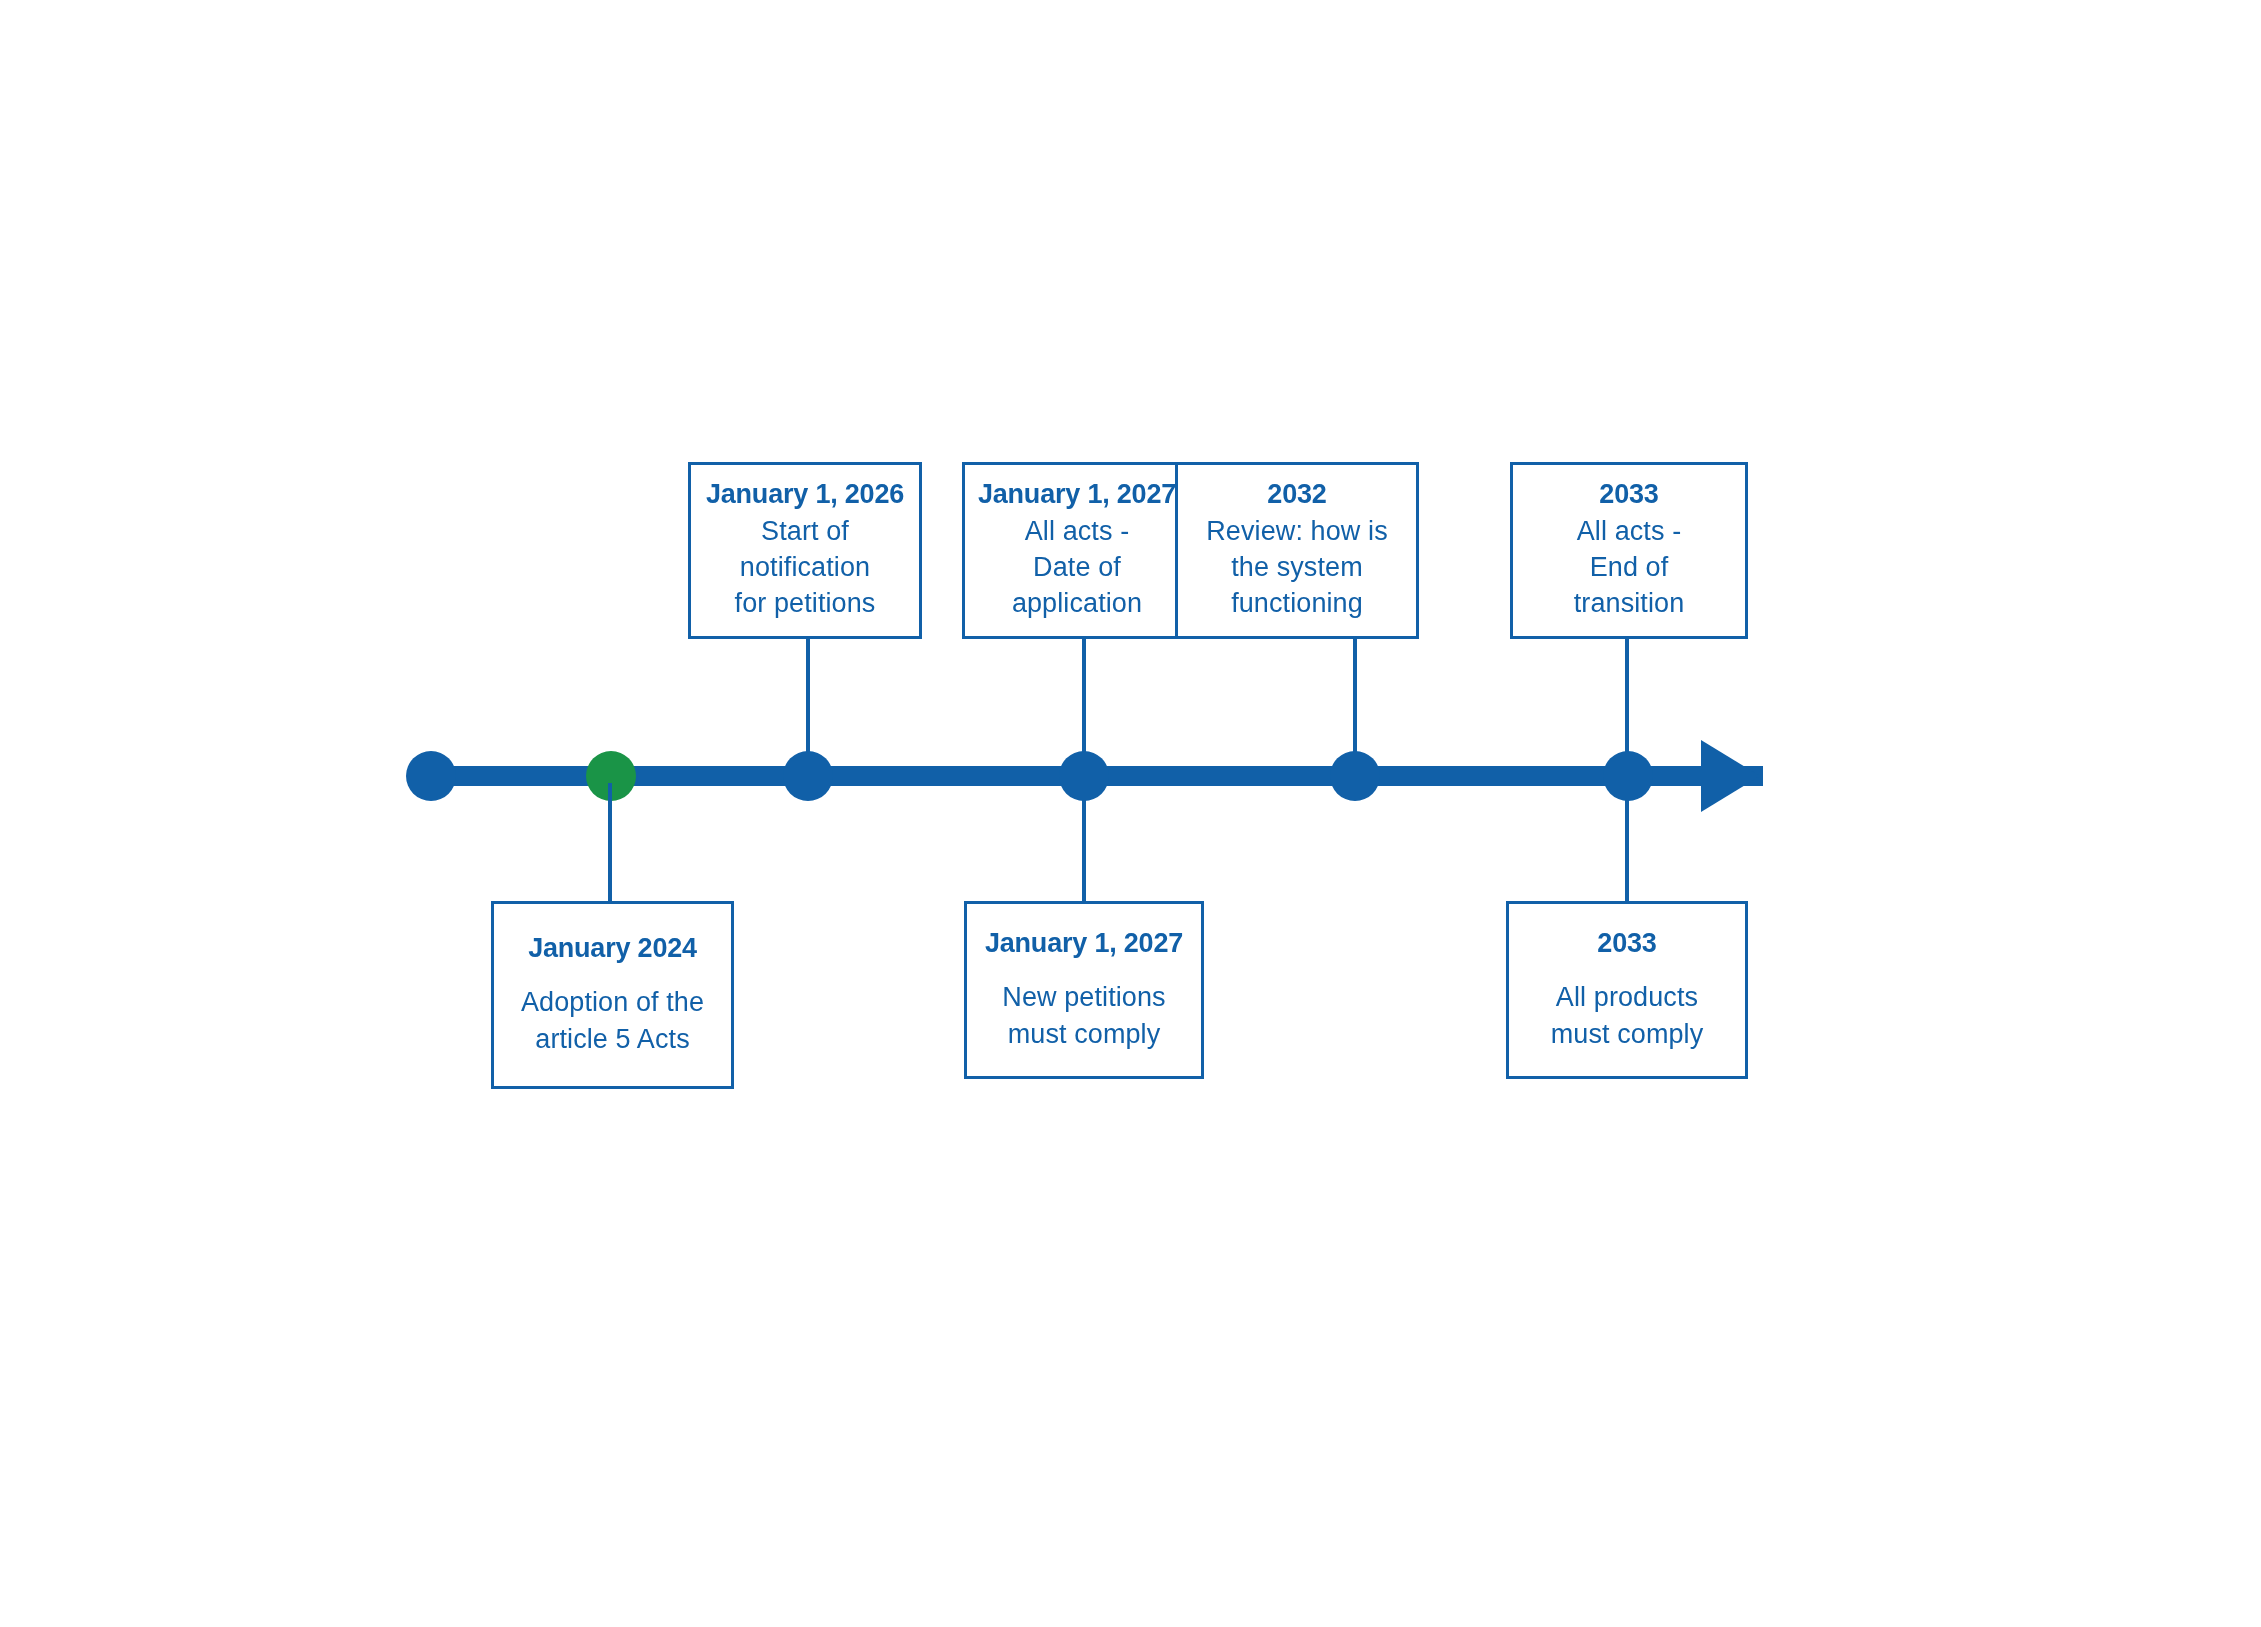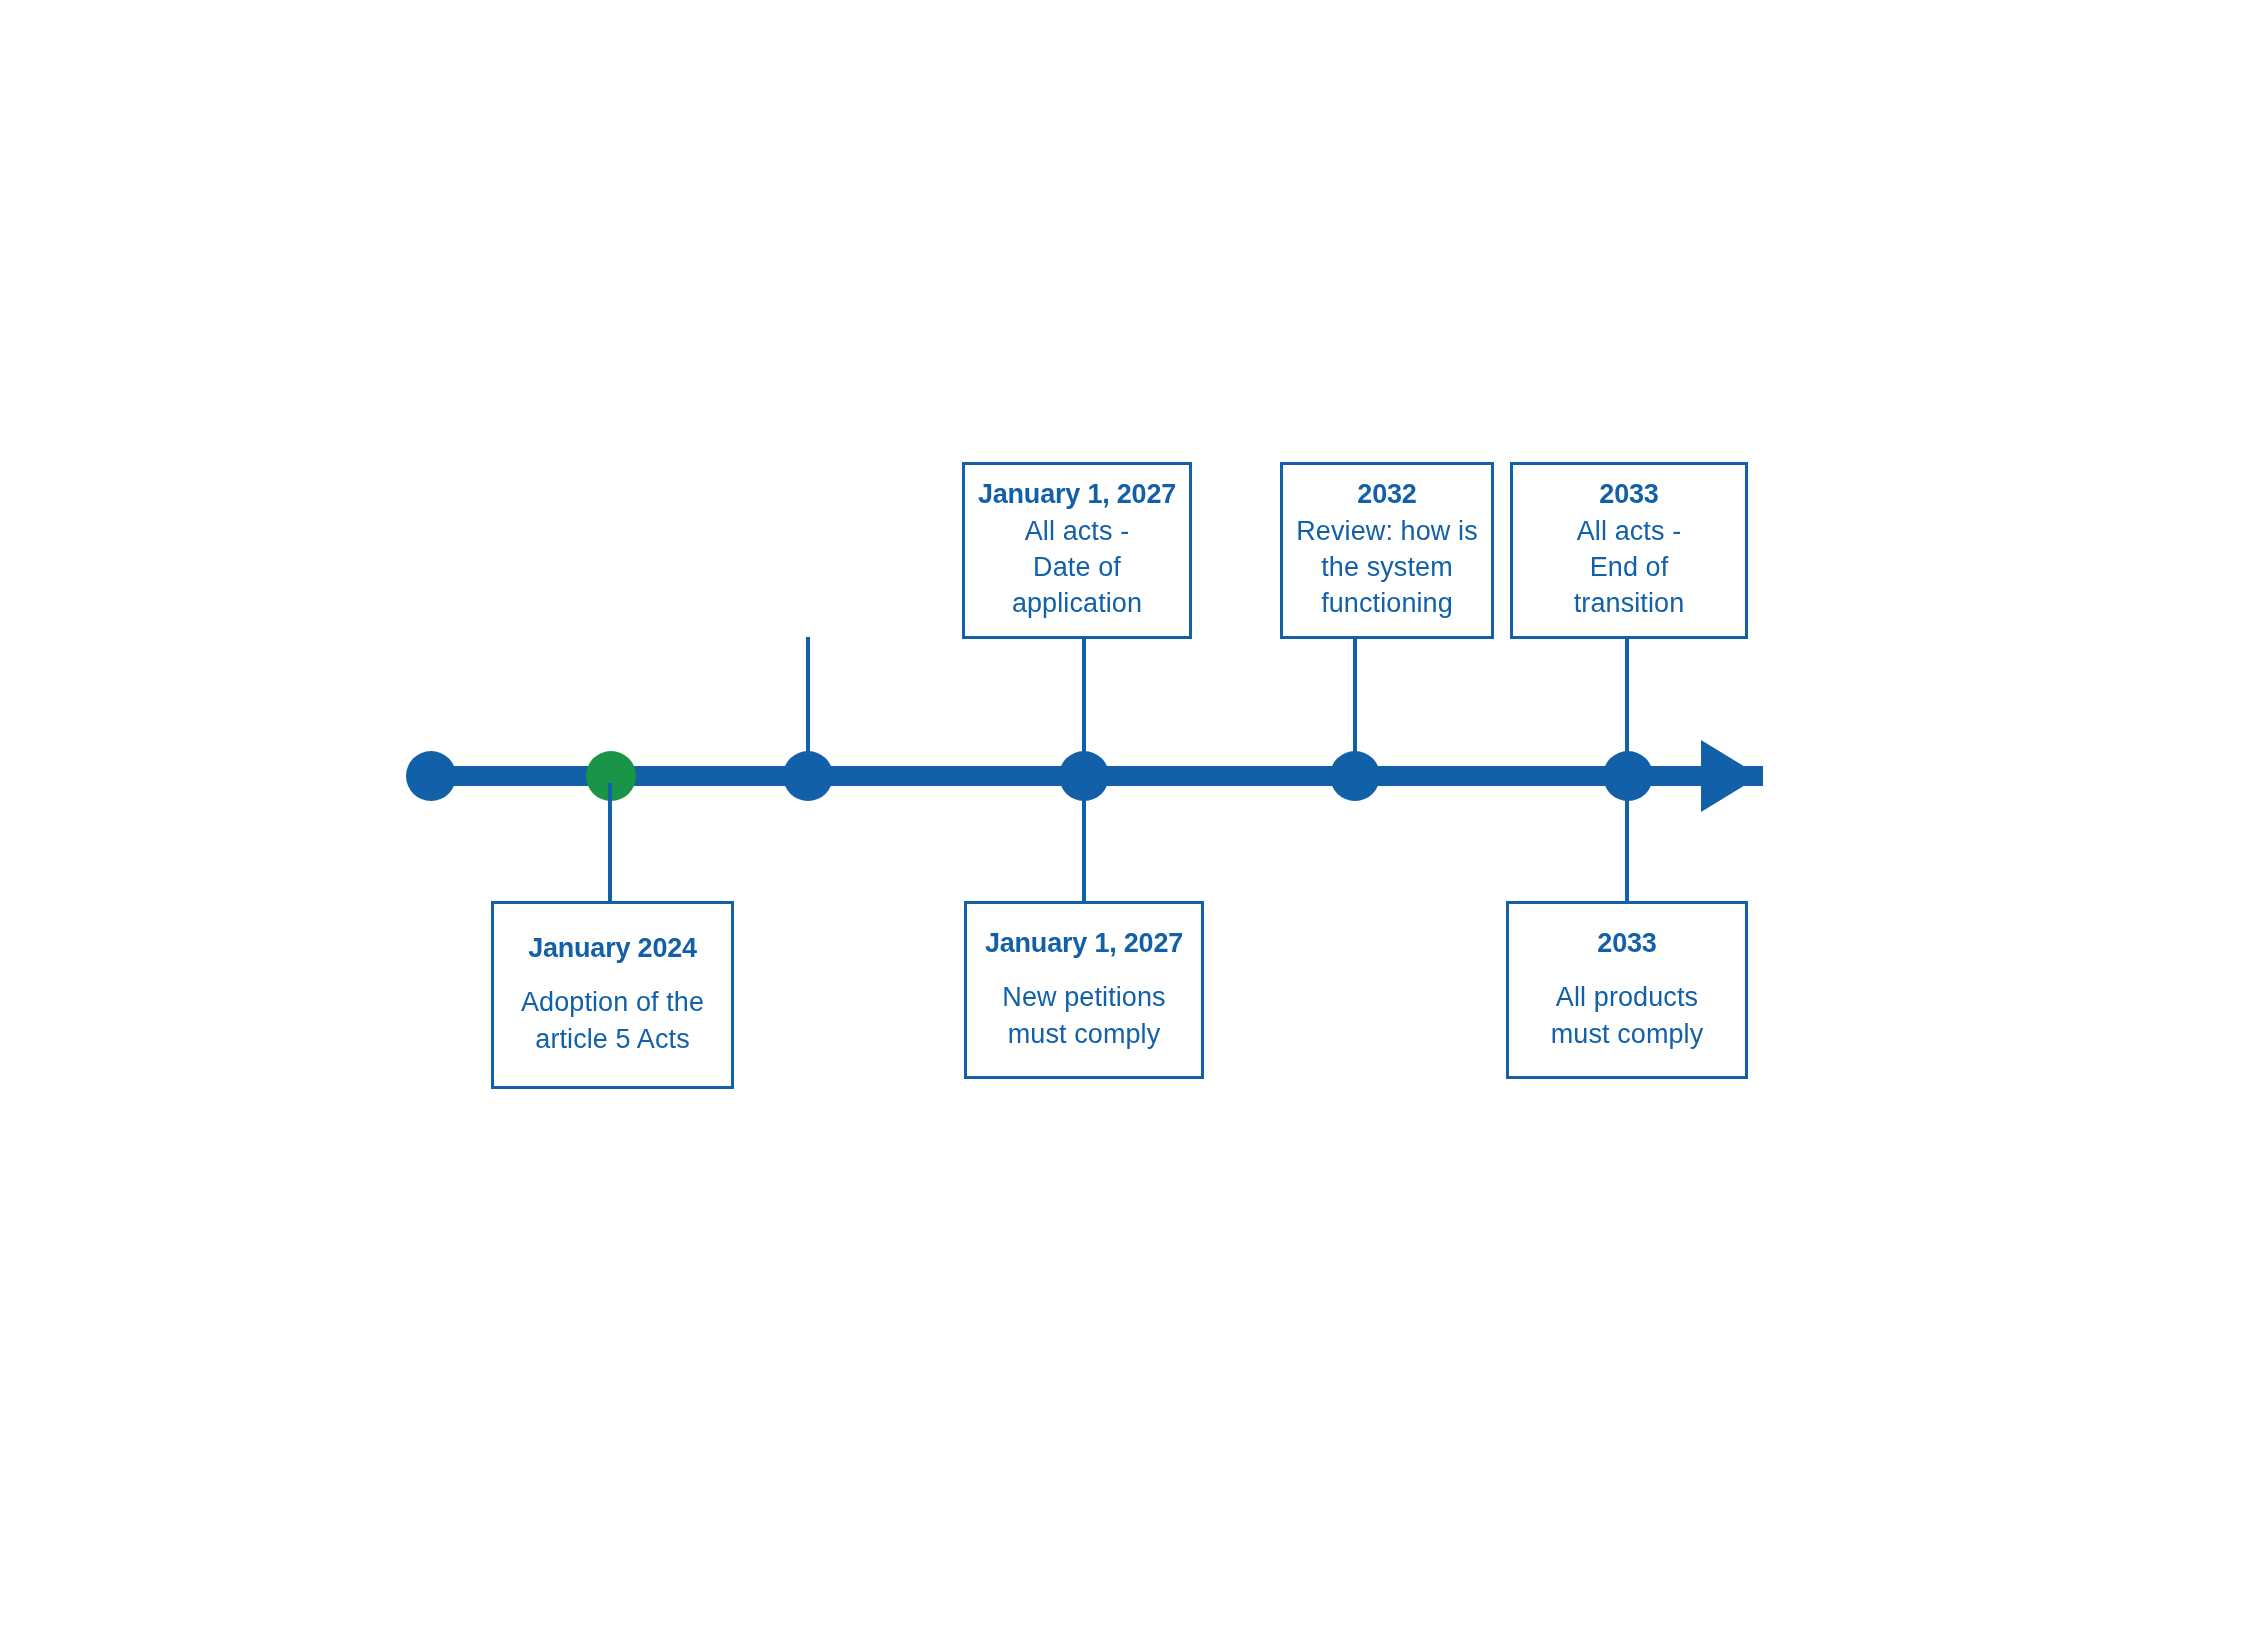--- a/index.html
+++ b/index.html
@@ -105,31 +105,39 @@
 
   <div class="connector" style="left:806px; top:637px; height:131px;"></div>
   <div class="connector" style="left:1082px; top:637px; height:131px;"></div>
   <div class="connector" style="left:1353px; top:637px; height:131px;"></div>
   <div class="connector" style="left:1625px; top:637px; height:131px;"></div>
 
   <div class="connector" style="left:608px; top:783px; height:120px;"></div>
   <div class="connector" style="left:1082px; top:783px; height:120px;"></div>
   <div class="connector" style="left:1625px; top:783px; height:120px;"></div>
 
+  <div class="callout top" style="left:688px; top:462px; width:234px; height:177px;">
+    <div class="date">January 1, 2026</div>
+    <div class="desc">
+      <span>Start of</span>
+      <span>notification</span>
+      <span>for petitions</span>
+    </div>
+  </div>
 
   <div class="callout top" style="left:962px; top:462px; width:230px; height:177px;">
     <div class="date">January 1, 2027</div>
     <div class="desc">
       <span>All acts -</span>
       <span>Date of</span>
       <span>application</span>
     </div>
   </div>
 
-  <div class="callout top" style="left:1280px; top:462px; width:214px; height:177px;">
+  <div class="callout top" style="left:1175px; top:462px; width:244px; height:177px;">
     <div class="date">2032</div>
     <div class="desc">
       <span>Review: how is</span>
       <span>the system</span>
       <span>functioning</span>
     </div>
   </div>
 
   <div class="callout top" style="left:1510px; top:462px; width:238px; height:177px;">
     <div class="date">2033</div>

